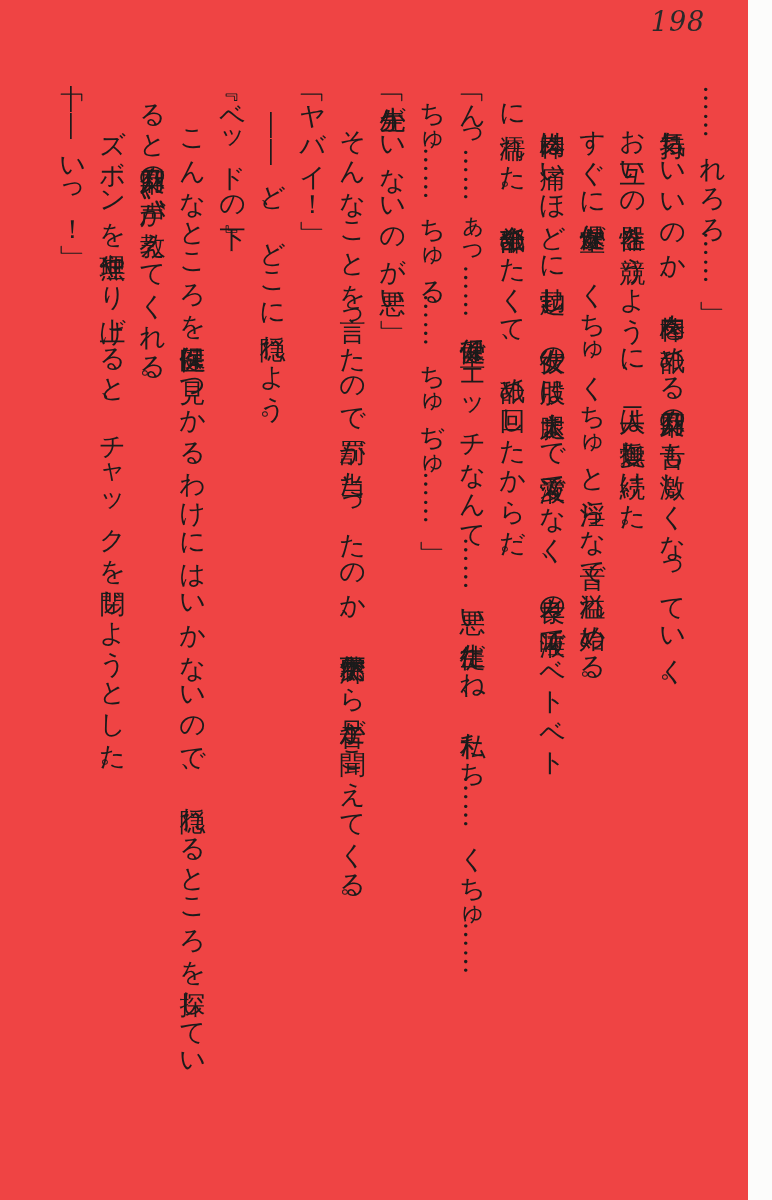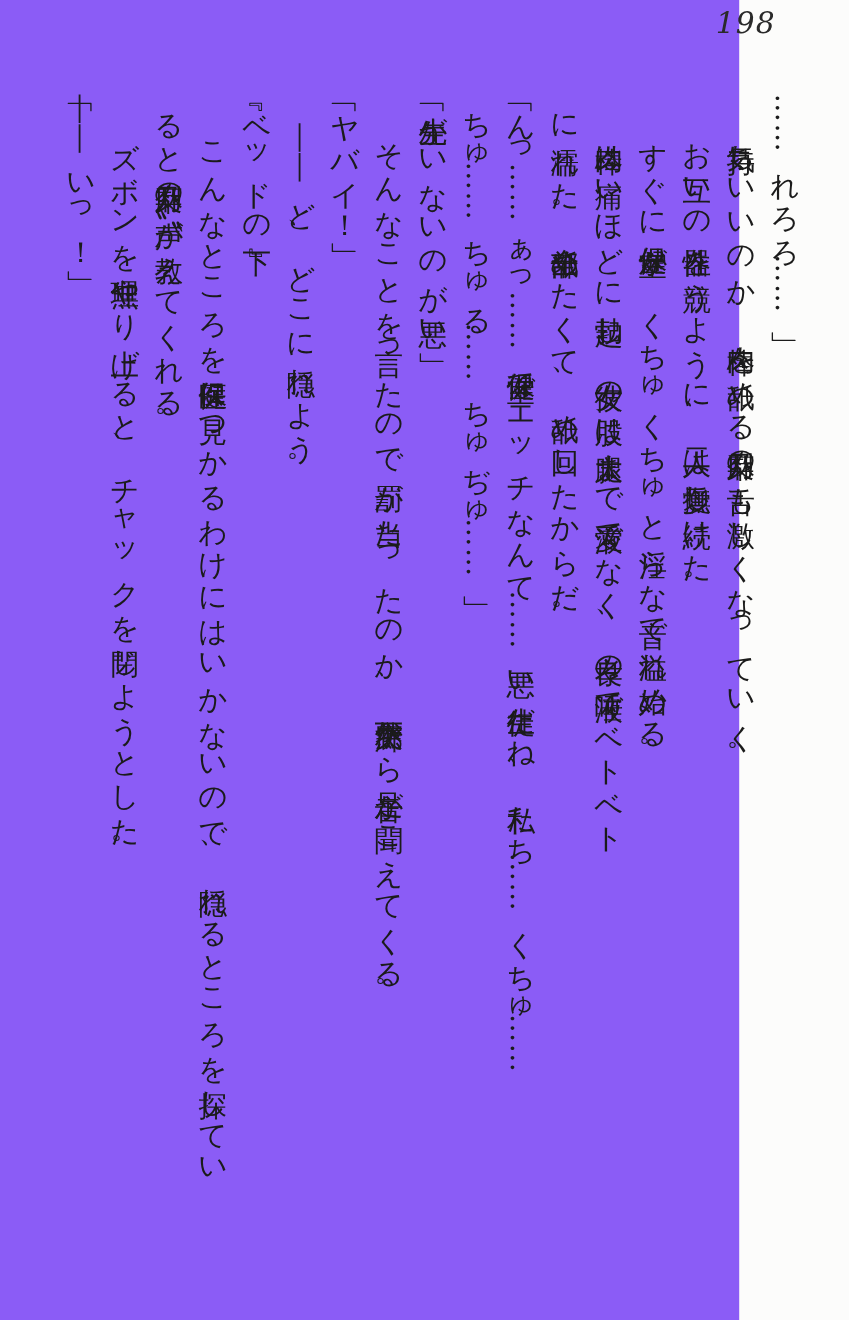--- a/index.html
+++ b/index.html
@@ -5,23 +5,23 @@
   html, body {
     margin: 0;
     padding: 0;
     width: 772px;
     height: 1200px;
     background: #fcfcfb;
     overflow: hidden;
   }
   .page {
     position: relative;
-    width: 672px;
+    width: 748px;
     height: 1200px;
-    background: #8b5cf6;
+    background: #ef4444;
     font-family: "DejaVu Serif", "Liberation Serif", serif;
   }
   .page-number {
     position: absolute;
     top: 6px;
     left: 628px;
     width: 100px;
     text-align: center;
     font-family: "DejaVu Serif", "Liberation Serif", serif;
     font-style: italic;

